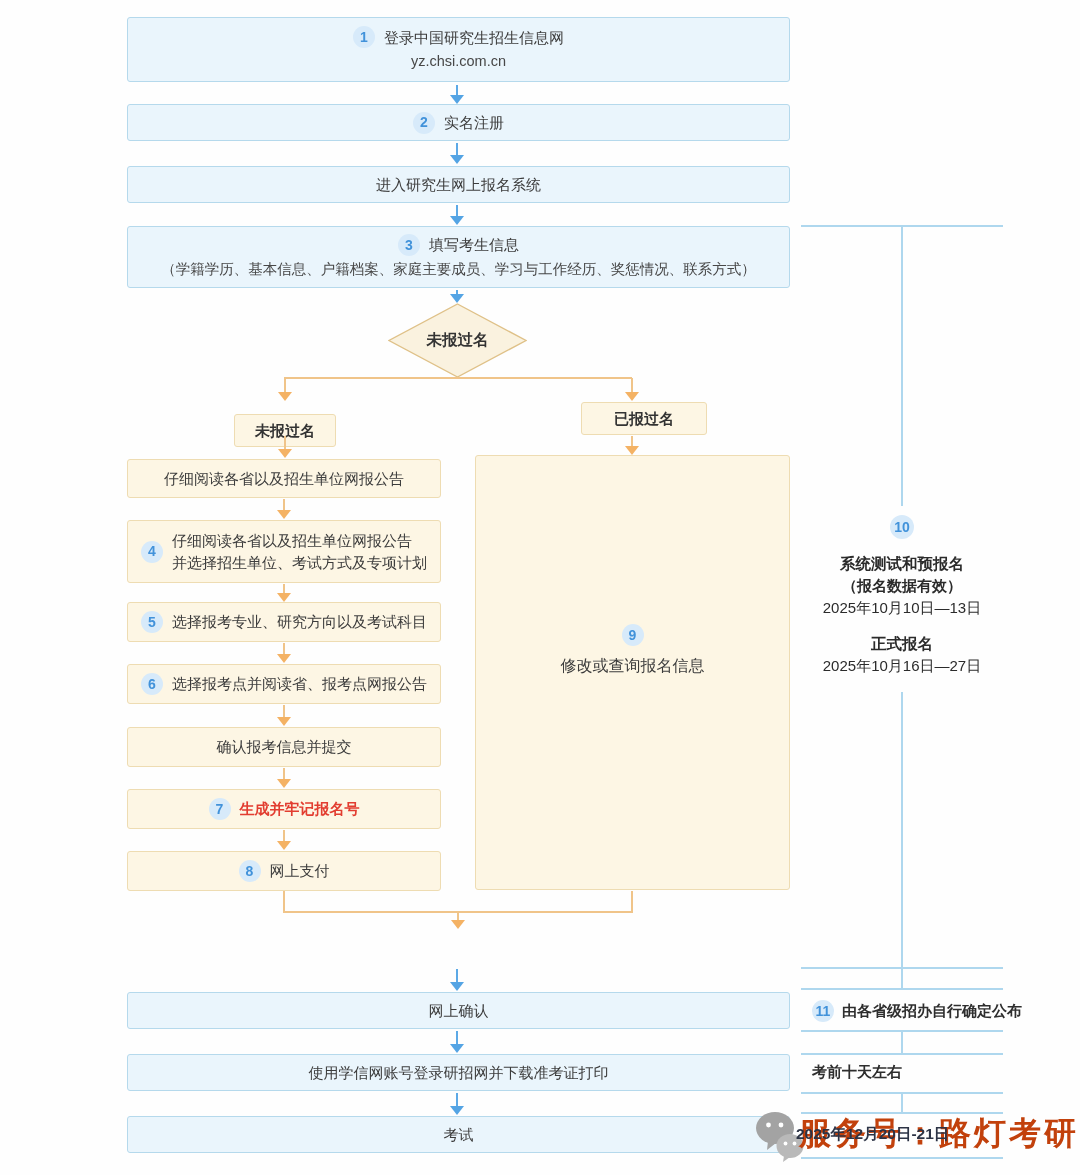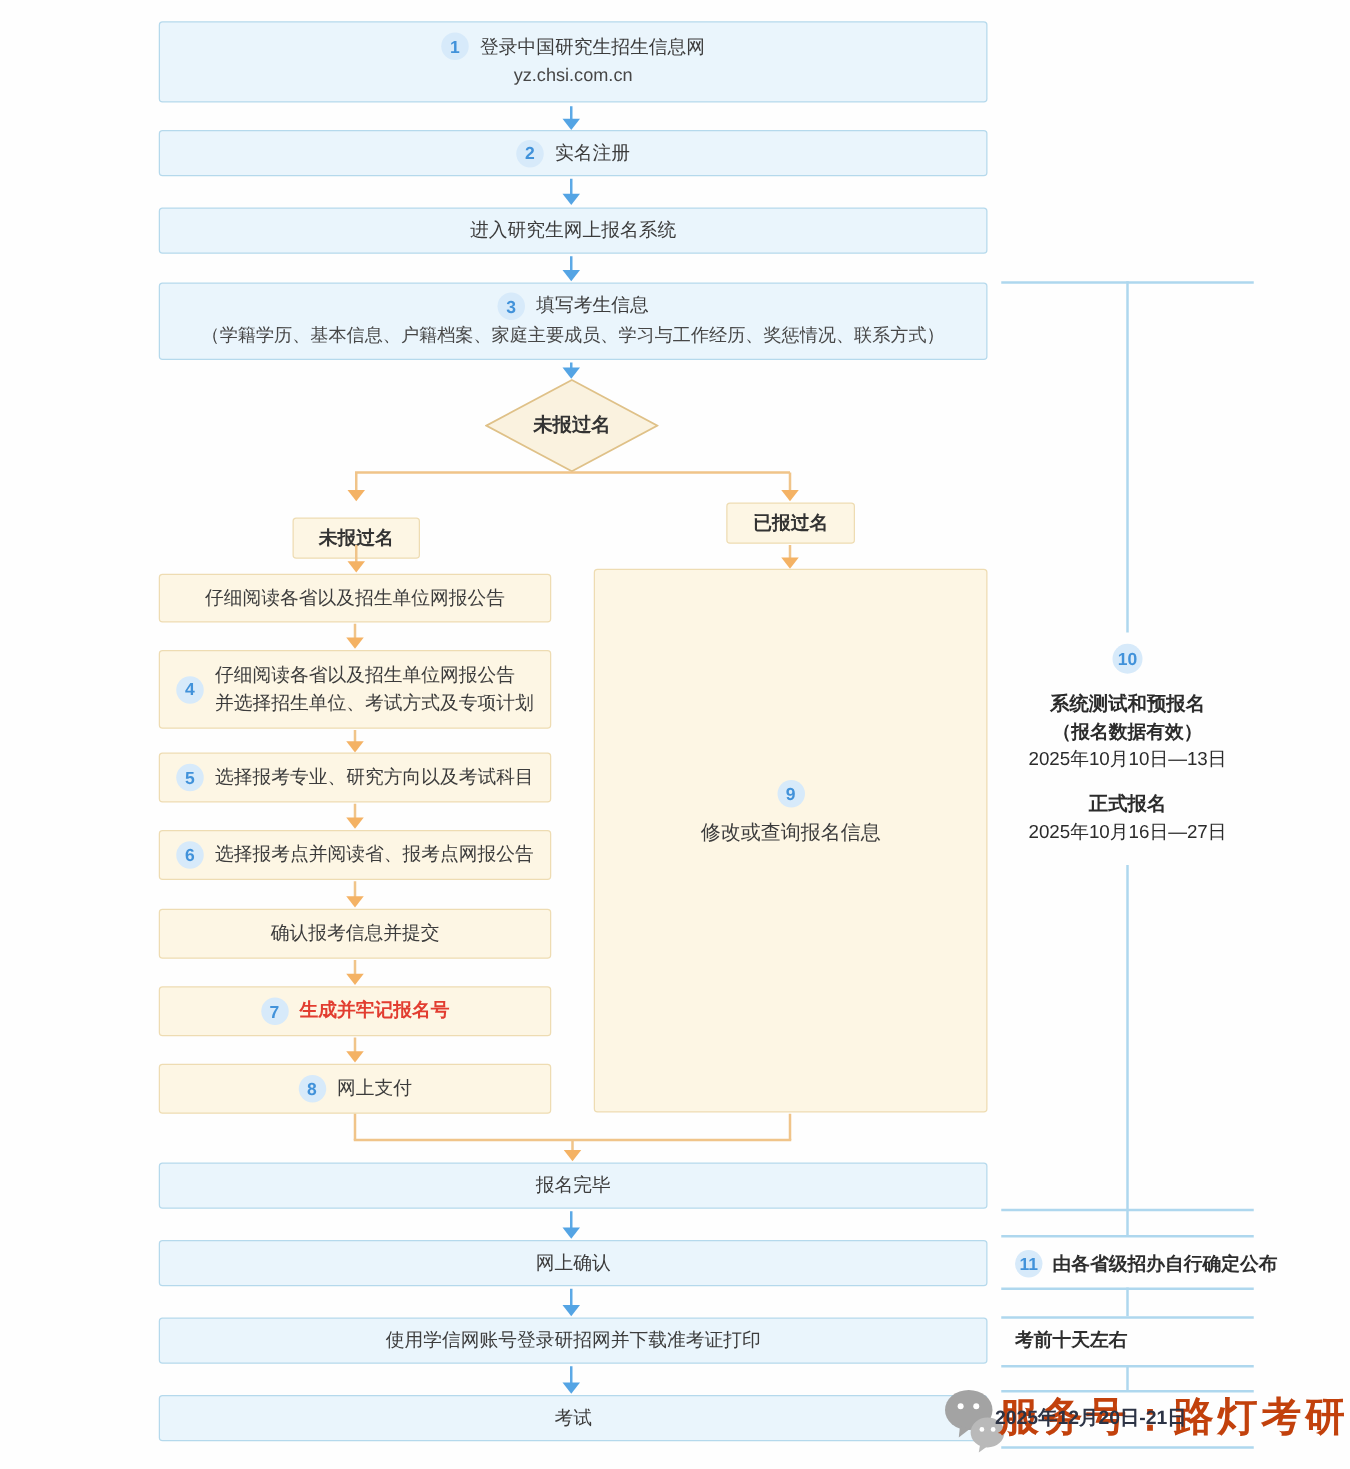--- a/index.html
+++ b/index.html
@@ -114,21 +114,21 @@
       <div class="head"></div>
     </div>
   <div class="arrow orange" style="left:625px;top:378px;height:23px;">
       <div class="shaft" style="height:15px;"></div>
       <div class="head"></div>
     </div>
 
   <div class="box tan" style="left:234px;top:402px;width:102px;height:33px;margin-top:12px;">
     <span class="bold-label">未报过名</span>
   </div>
-  <div class="box tan" style="left:581px;top:402px;width:103px;height:33px;">
+  <div class="box tan" style="left:581px;top:402px;width:126px;height:33px;">
     <span class="bold-label">已报过名</span>
   </div>
   <div class="arrow orange" style="left:278px;top:436px;height:22px;">
       <div class="shaft" style="height:14px;"></div>
       <div class="head"></div>
     </div>
   <div class="arrow orange" style="left:625px;top:436px;height:19px;">
       <div class="shaft" style="height:11px;"></div>
       <div class="head"></div>
     </div>
@@ -211,23 +211,20 @@
   </div>
 
   <div class="oline" style="left:283px;top:891px;width:2px;height:21px;"></div>
   <div class="oline" style="left:631px;top:891px;width:2px;height:21px;"></div>
   <div class="oline" style="left:283px;top:911px;width:350px;height:2px;"></div>
   <div class="arrow orange" style="left:451px;top:912px;height:17px;">
       <div class="shaft" style="height:9px;"></div>
       <div class="head"></div>
     </div>
 
-  <div class="box blue main-col" style="top:930px;height:37px;">
-    <span>报名完毕</span>
-  </div>
   <div class="arrow" style="left:450px;top:969px;height:22px;">
       <div class="shaft" style="height:14px;"></div>
       <div class="head"></div>
     </div>
 
   <div class="box blue main-col" style="top:992px;height:37px;">
     <span>网上确认</span>
   </div>
   <div class="arrow" style="left:450px;top:1031px;height:22px;">
       <div class="shaft" style="height:14px;"></div>

